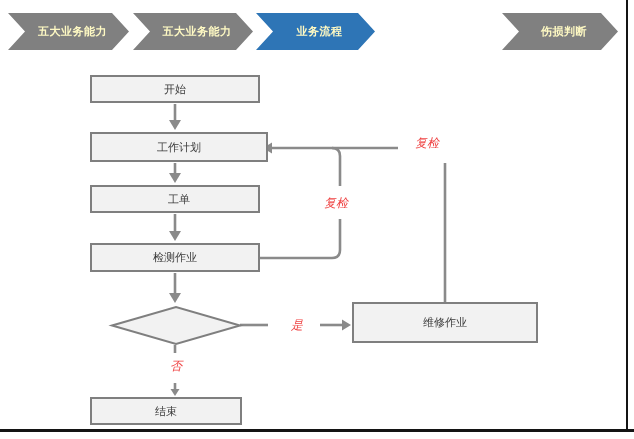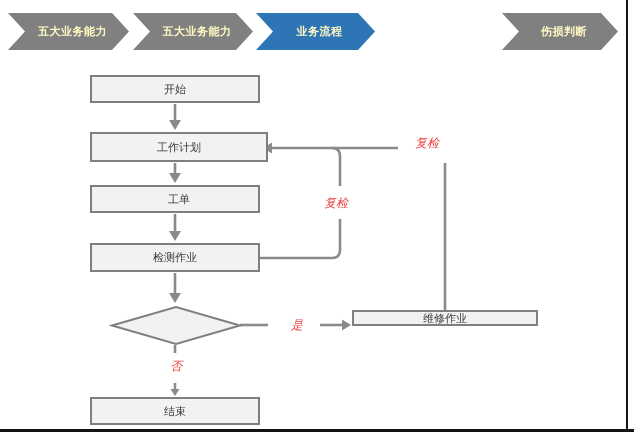--- a/index.html
+++ b/index.html
@@ -77,22 +77,22 @@
       <polygon points="272,142.5 272,153.5 263,148"></polygon>
     </g>
 
     <polygon points="112,325.5 176,307 240,325.5 176,344" fill="#F2F2F2" stroke="#7F7F7F" stroke-width="2"></polygon>
   </svg>
 
   <div class="node" style="left:90px; top:75px;  width:170px; height:28px;">开始</div>
   <div class="node" style="left:90px; top:132px; width:178px; height:30px;">工作计划</div>
   <div class="node" style="left:90px; top:185px; width:170px; height:28px;padding-left:8px;">工单</div>
   <div class="node" style="left:90px; top:243px; width:170px; height:29px;">检测作业</div>
-  <div class="node" style="left:352px; top:310px; width:186px; height:16px;">维修作业</div>
-  <div class="node" style="left:90px; top:397px; width:170px; height:28px;">结束</div>
+  <div class="node" style="left:352px; top:302px; width:186px; height:41px;">维修作业</div>
+  <div class="node" style="left:90px; top:397px; width:152px; height:28px;">结束</div>
 
 
   <div class="edge-label" style="left:314px; top:193px; width:44px; height:20px;">复检</div>
   <div class="edge-label" style="left:405px; top:133px; width:44px; height:20px;">复检</div>
   <div class="edge-label" style="left:287px; top:315px; width:20px; height:20px;">是</div>
   <div class="edge-label" style="left:166px; top:356px; width:20px; height:20px;">否</div>
 
   <div class="frame-right"></div>
   <div class="frame-bottom"></div>
 </div>

